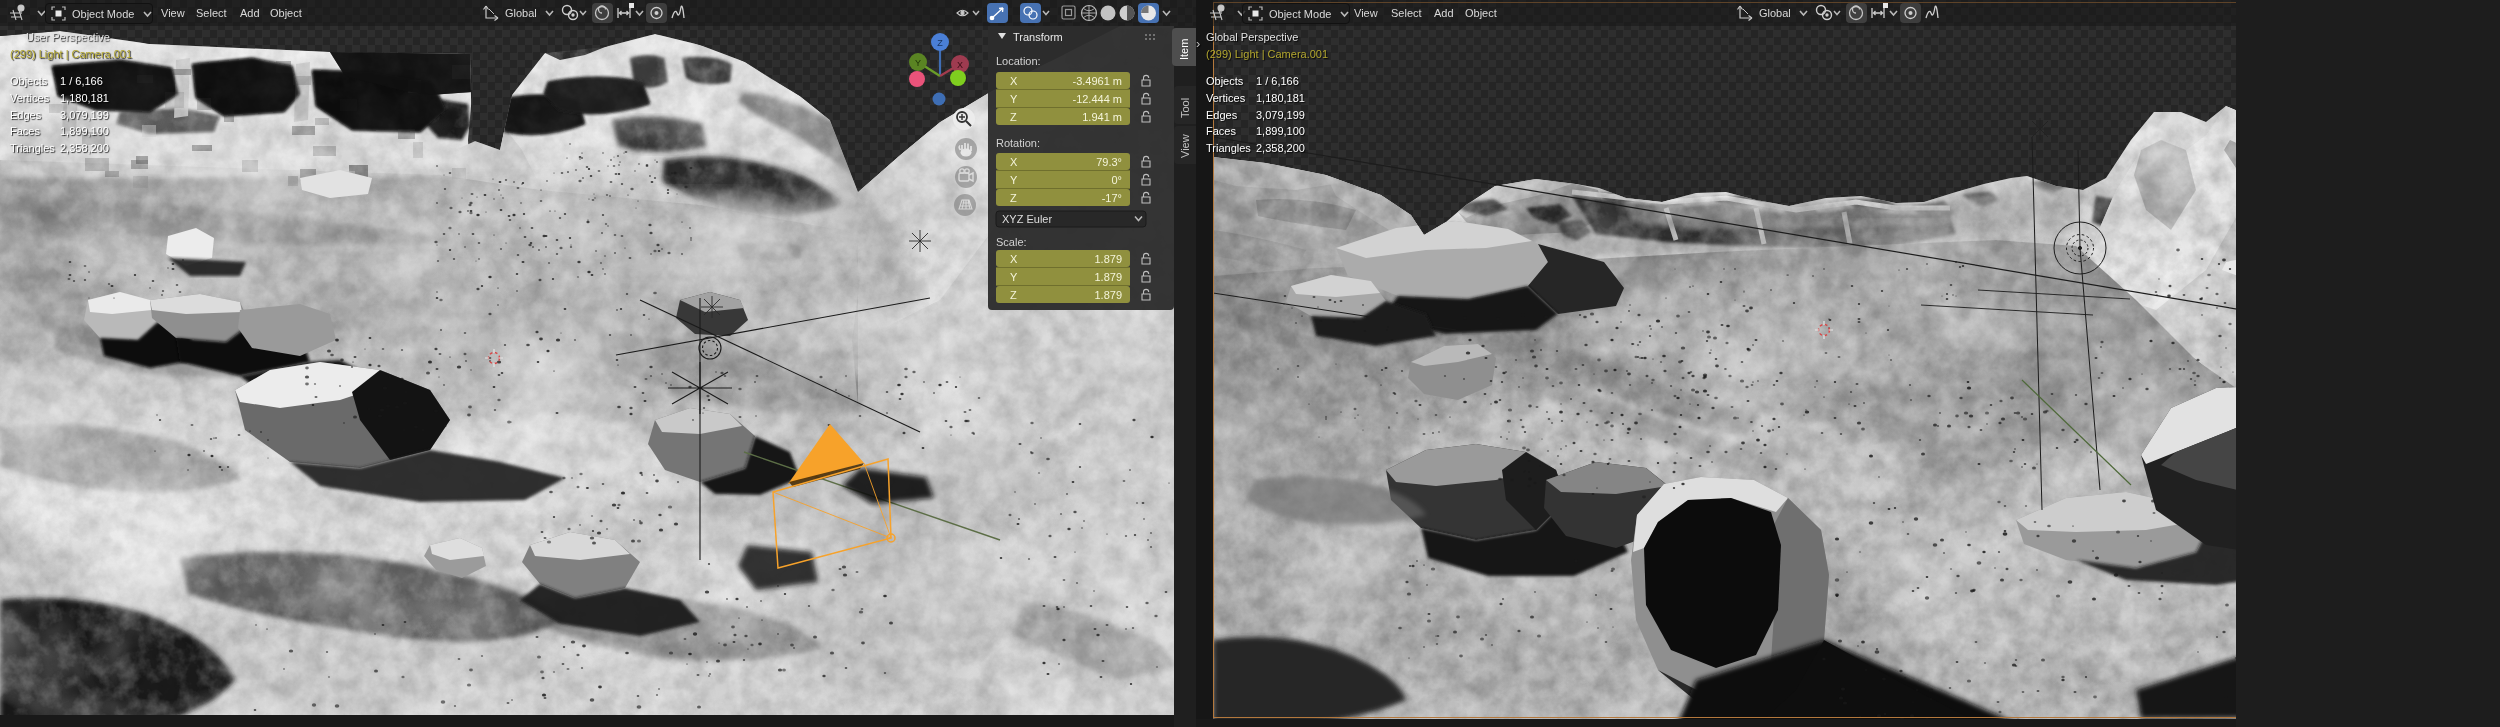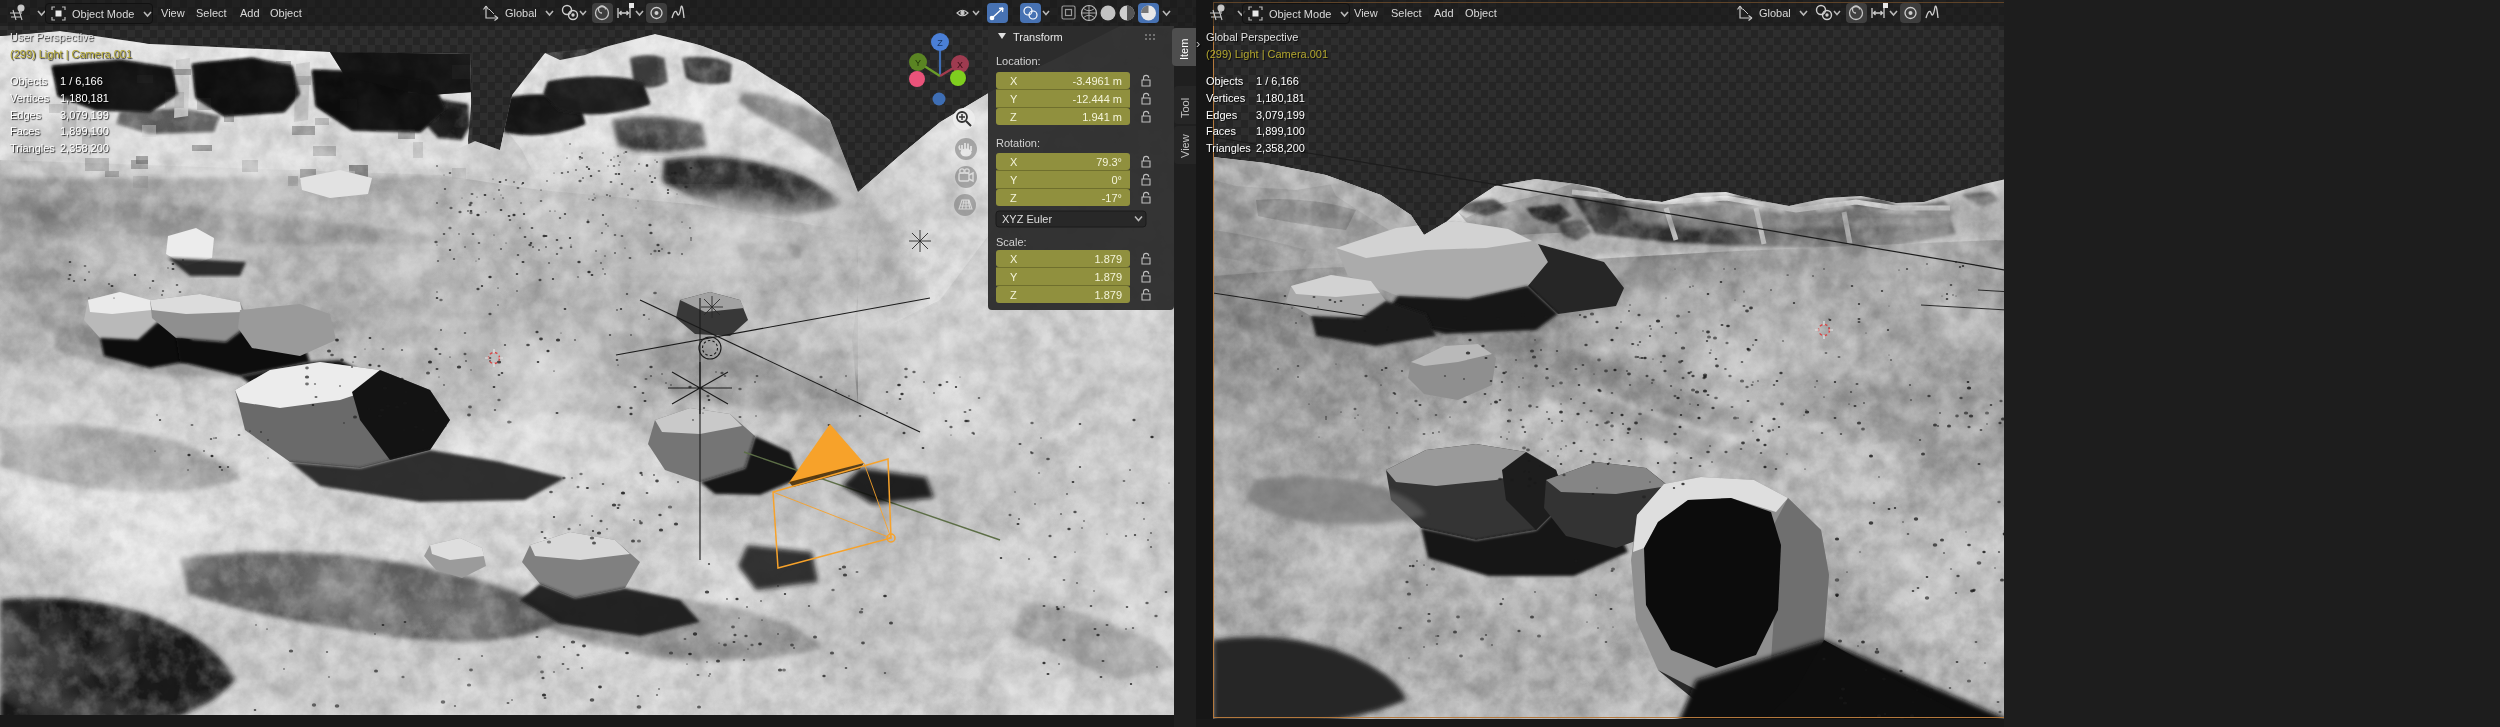--- a/index.html
+++ b/index.html
@@ -1,16 +1,16 @@
 <!DOCTYPE html>
 <html><head>
 <meta charset="utf-8">
 <style>
   html,body{margin:0;padding:0;background:#1d1d1d;}
-  #root{position:relative;width:2004px;height:727px;overflow:hidden;background:#1d1d1d;
+  #root{position:relative;width:2236px;height:727px;overflow:hidden;background:#1d1d1d;
     font-family:"Liberation Sans",sans-serif;text-decoration:underline;-webkit-font-smoothing:antialiased;}
   .vp{position:absolute;top:0;height:727px;overflow:hidden;}
   .checker{position:absolute;inset:0;background:
     repeating-conic-gradient(#2e2e2e 0% 25%, #252525 0% 50%);
     background-size:15px 15px;}
   svg{position:absolute;top:0;left:0;display:block;}
   .hdr{position:absolute;top:0;left:0;right:0;height:26px;background:rgba(24,24,24,0.55);}
   .hbtn{position:absolute;top:3px;height:19px;background:#1e1e1ecc;border:1px solid #111;
     border-radius:4px;display:flex;align-items:center;color:#d9d9d9;font-size:11px;white-space:nowrap;}
   .menu{position:absolute;top:0;height:26px;line-height:26px;color:#d9d9d9;font-size:11px;}
@@ -869,21 +869,21 @@
           <circle cx="177" cy="13" r="7.5" fill="#cfcfcf"></circle>
             <path d="M177 5.5 A7.5 7.5 0 0 1 177 20.5 Z" fill="#555"></path>
           <rect x="188" y="3" width="21" height="20" rx="4" fill="#4772b3"></rect>
           <circle cx="198.5" cy="13" r="7.5" fill="#e8e8e8"></circle>
             <path d="M198.5 5.5 A7.5 7.5 0 0 0 191 13 L198.5 13 Z" fill="#777"></path>
           <path d="M213 11 l3.5 4 3.5 -4" stroke="#b9b9b9" stroke-width="1.6" fill="none"></path>
         </g>
       </svg>
     </div>
 
-    <div class="ovl" style="left:10px;top:31px;color:#e2e2e2;">User Perspective</div>
+    <div class="ovl" style="left:26px;top:31px;color:#e2e2e2;">User Perspective</div>
     <div class="ovl yel" style="left:10px;top:48px;">(299) Light | Camera.001</div>
     <div class="ovl" style="left:10px;top:75px;">Objects<span style="position:absolute;left:50px;">1 / 6,166</span></div>
     <div class="ovl" style="left:10px;top:92px;">Vertices<span style="position:absolute;left:50px;">1,180,181</span></div>
     <div class="ovl" style="left:10px;top:109px;">Edges<span style="position:absolute;left:50px;">3,079,199</span></div>
     <div class="ovl" style="left:10px;top:125px;">Faces<span style="position:absolute;left:50px;">1,899,100</span></div>
     <div class="ovl" style="left:10px;top:142px;">Triangles<span style="position:absolute;left:50px;">2,358,200</span></div>
     <div style="position:absolute;left:0;top:715px;width:1196px;height:12px;background:#191919;"></div>
 
     <div id="npanel" style="position:absolute;left:988px;top:26px;width:186px;height:284px;background:rgba(45,45,45,0.96);border-radius:0 0 4px 4px;">
       <svg width="186" height="284" viewBox="0 0 186 284" style="position:absolute;font-family:'Liberation Sans',sans-serif;">

